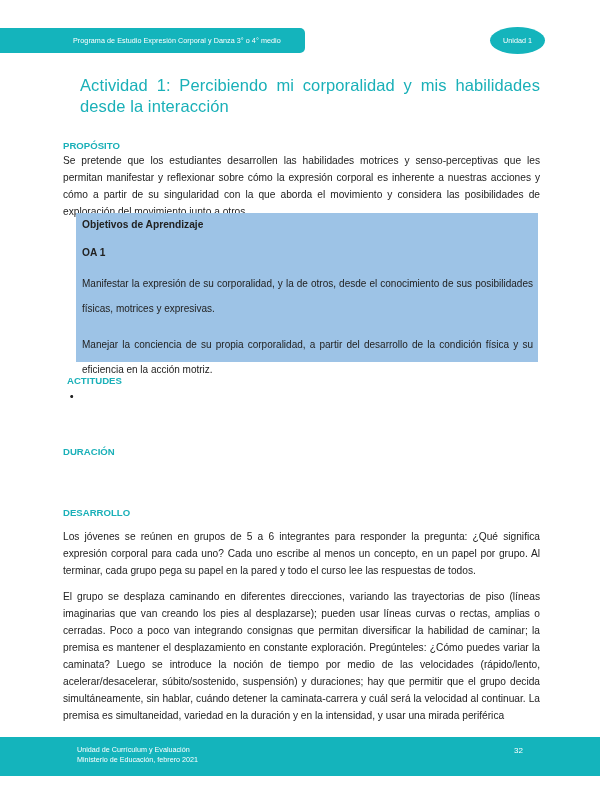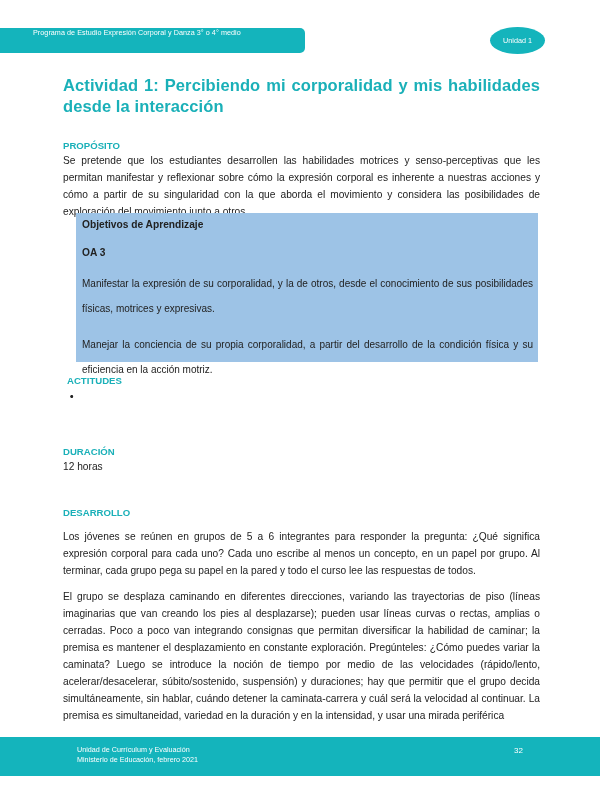--- a/index.html
+++ b/index.html
@@ -2,37 +2,37 @@
 <html><head>
   <meta charset="utf-8">
   <style>
     * { box-sizing: border-box; margin: 0; padding: 0; }
     html, body { width: 600px; height: 800px; background: #ffffff; overflow: hidden; }
     body { position: relative; font-family: "Liberation Sans", sans-serif; color: #222222; }
 
     .header-bar {
       position: absolute; left: 0; top: 28px; width: 305px; height: 25px;
       background: #14b4bc; border-radius: 0 5px 5px 0;
-      display: flex; align-items: flex-start; padding-left: 33px;
+      display: flex; align-items: center; padding-left: 73px;
     }
     .header-title { color: #ffffff; font-size: 7.2px; letter-spacing: 0.05px; }
 
     .unit-pill {
       position: absolute; left: 490px; top: 27px; width: 55px; height: 27px;
       background: #14b4bc; border-radius: 50%;
       display: flex; align-items: center; justify-content: center;
     }
     .unit-label { color: #ffffff; font-size: 7.2px; }
 
     .content {
       position: absolute; left: 63px; top: 75px; width: 477px;
     }
     .activity-title {
-      color: #1ab0b8; font-size: 16.5px; line-height: 21px; font-weight: bold;
-      text-align: justify; text-align-last: left; letter-spacing: 0.1px;
+      color: #1ab0b8; font-size: 16.5px; line-height: 21px; font-weight: normal;
+      text-align: justify; text-align-last: left; letter-spacing: 0.1px; margin-left: 17px;
     }
     .section-heading {
       color: #1ab0b8; font-size: 9.6px; font-weight: bold; line-height: 12px;
     }
     .para {
       font-size: 10.2px; line-height: 17px; text-align: justify; color: #222222;
     }
 
     #proposito-heading { margin-top: 23px; }
 
@@ -75,40 +75,39 @@
 </div>
 
 <div class="content">
   <h1 class="activity-title">Actividad 1: Percibiendo mi corporalidad y mis habilidades desde la interacción</h1>
   <div class="section-heading" id="proposito-heading">PROPÓSITO</div>
   <p class="para">Se pretende que los estudiantes desarrollen las habilidades motrices y senso-perceptivas que les permitan manifestar y reflexionar sobre cómo la expresión corporal es inherente a nuestras acciones y cómo a partir de su singularidad con la que aborda el movimiento y considera las posibilidades de exploración del movimiento junto a otros.</p>
 </div>
 
 <div class="oa-box">
   <div class="oa-box-title">Objetivos de Aprendizaje</div>
-  <div class="oa-code" id="oa1-code">OA 3</div>
+  <div class="oa-code" id="oa1-code">OA 1</div>
   <div class="oa-text">Manifestar la expresión de su corporalidad, y la de otros, desde el conocimiento de sus posibilidades físicas, motrices y expresivas.</div>
   <div class="oa-text">Manejar la conciencia de su propia corporalidad, a partir del desarrollo de la condición física y su eficiencia en la acción motriz.</div>
 </div>
 
 <div class="actitudes-block">
   <div class="section-heading">ACTITUDES</div>
   <ul class="bullet-list">
     <li class="bullet-item">
       <span class="bullet-dot">•</span>
     </li>
     <li class="bullet-item">
       <span class="bullet-dot">•</span>
     </li>
   </ul>
 </div>
 
 <div class="duracion-block">
   <div class="section-heading">DURACIÓN</div>
-  <div class="duracion-value">12 horas</div>
 </div>
 
 <div class="desarrollo-block">
   <div class="section-heading">DESARROLLO</div>
   <p class="para" id="desarrollo-p1">Los jóvenes se reúnen en grupos de 5 a 6 integrantes para responder la pregunta: ¿Qué significa expresión corporal para cada uno? Cada uno escribe al menos un concepto, en un papel por grupo. Al terminar, cada grupo pega su papel en la pared y todo el curso lee las respuestas de todos.</p>
   <p class="para" id="desarrollo-p2">El grupo se desplaza caminando en diferentes direcciones, variando las trayectorias de piso (líneas imaginarias que van creando los pies al desplazarse); pueden usar líneas curvas o rectas, amplias o cerradas. Poco a poco van integrando consignas que permitan diversificar la habilidad de caminar; la premisa es mantener el desplazamiento en constante exploración. Pregúnteles: ¿Cómo puedes variar la caminata? Luego se introduce la noción de tiempo por medio de las velocidades (rápido/lento, acelerar/desacelerar, súbito/sostenido, suspensión) y duraciones; hay que permitir que el grupo decida simultáneamente, sin hablar, cuándo detener la caminata-carrera y cuál será la velocidad al continuar. La premisa es simultaneidad, variedad en la duración y en la intensidad, y usar una mirada periférica</p>
 </div>
 
 <div class="footer-bar">
   <div class="footer-left">

